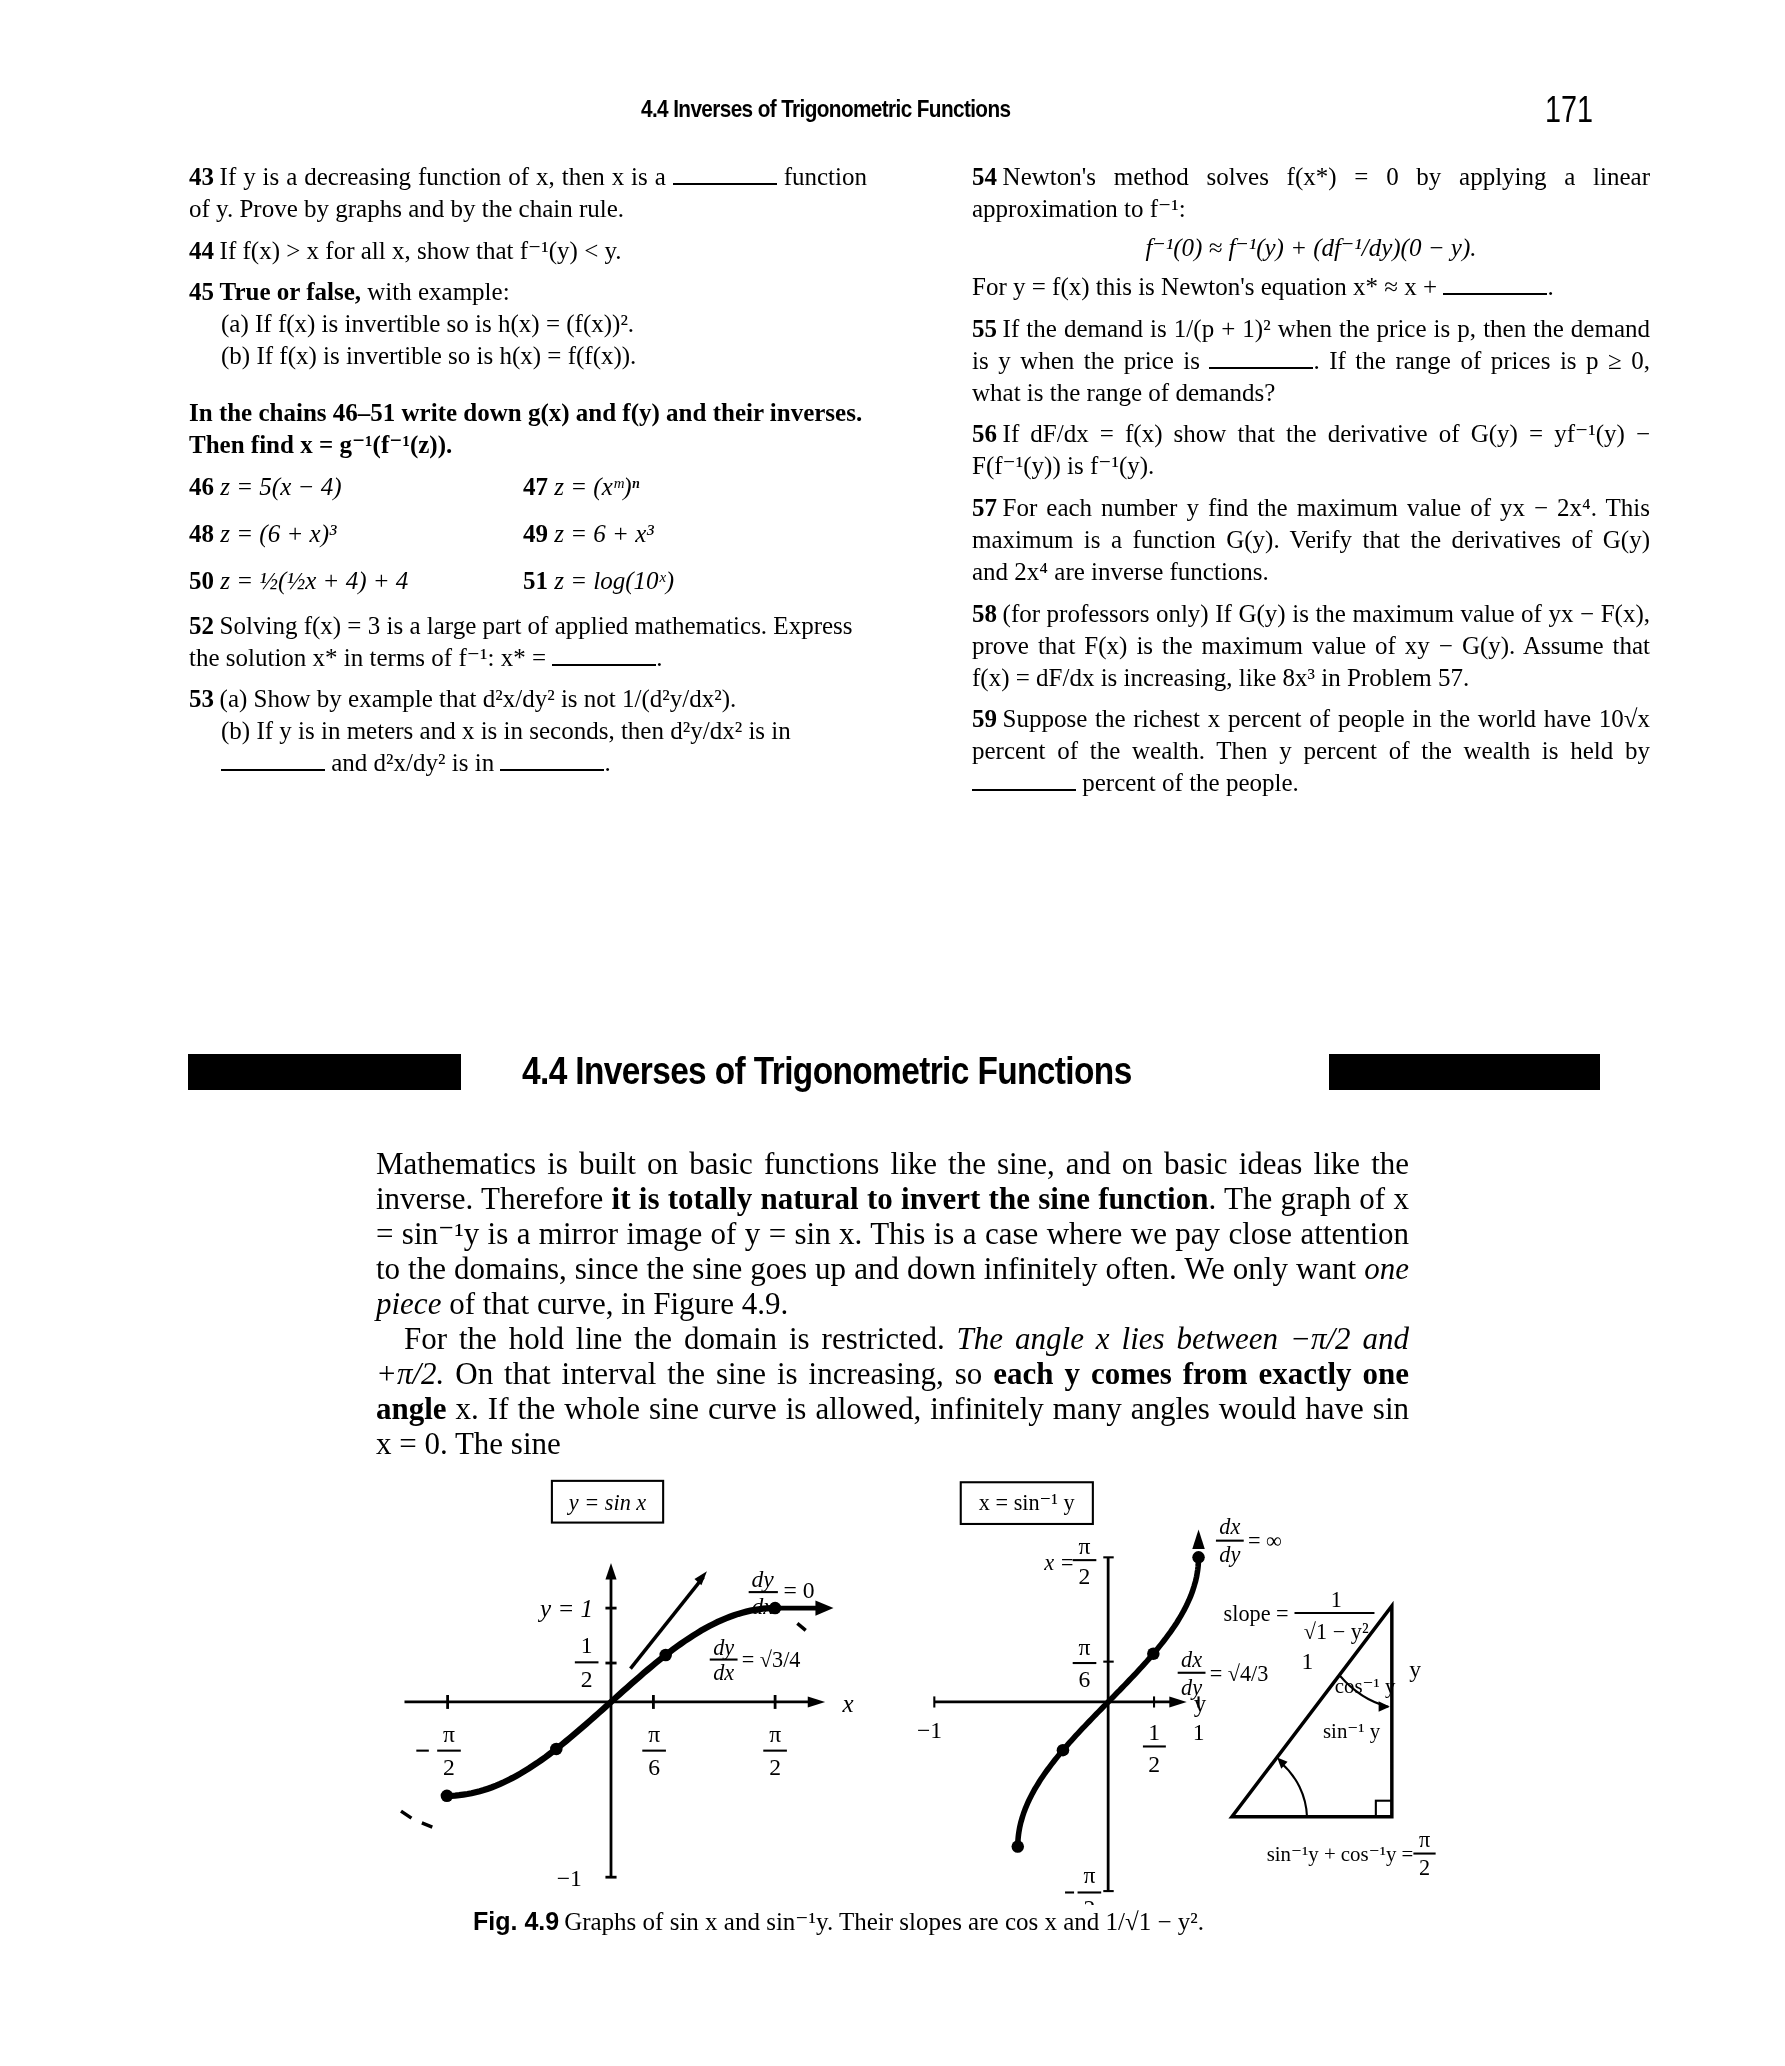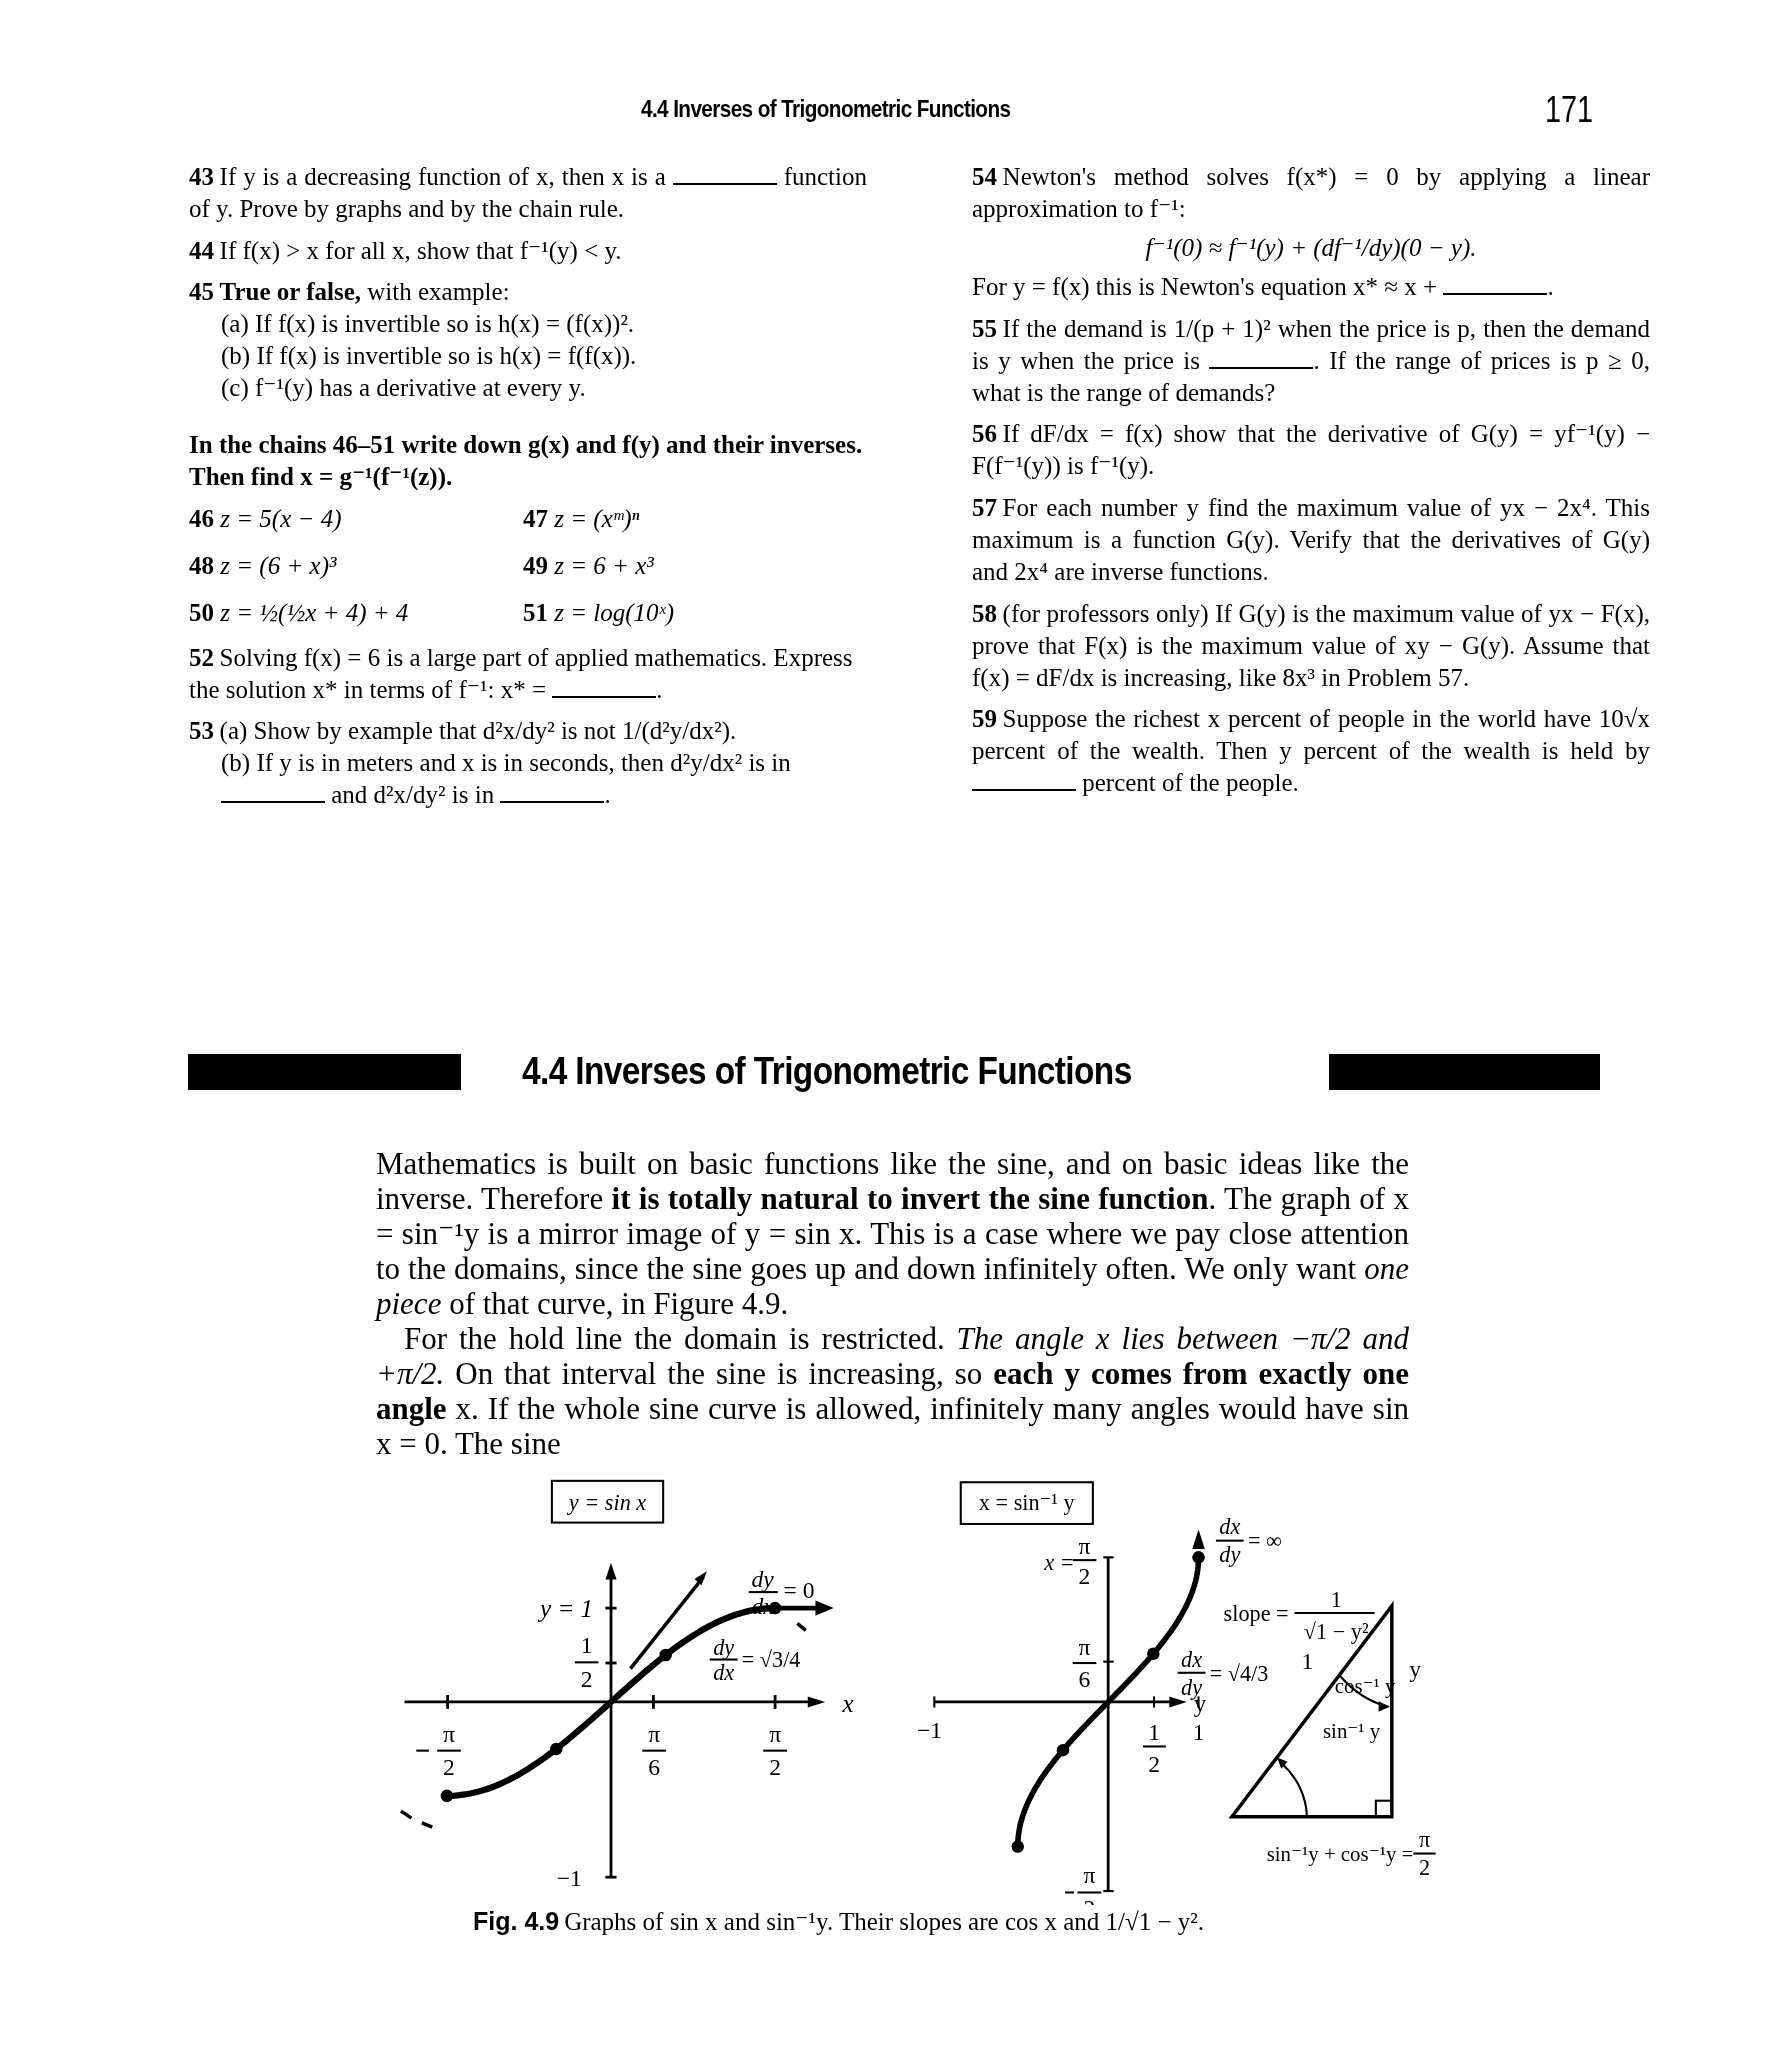--- a/index.html
+++ b/index.html
@@ -56,33 +56,32 @@
     <span class="blank"></span>
     <span>function of y. Prove by graphs and by the chain rule.</span>
   </div>
   <div class="ex">
     <span class="num">44</span><span>If f(x) &gt; x for all x, show that f⁻¹(y) &lt; y.</span>
   </div>
   <div class="ex">
     <span class="num">45</span><span class="bi">True or false,</span><span> with example:</span>
     <div class="sub">(a) If f(x) is invertible so is h(x) = (f(x))².</div>
     <div class="sub">(b) If f(x) is invertible so is h(x) = f(f(x)).</div>
-    <div class="sub">(c) f⁻¹(y) has a derivative at every y.</div>
   </div>
   <div class="ex bold" style="margin-top:25px;">In the chains 46–51 write down g(x) and f(y) and their inverses. Then find x = g⁻¹(f⁻¹(z)).</div>
   <div class="grid2">
     <div><span class="num bold">46</span> <span class="it">z = 5(x − 4)</span></div>
     <div><span class="num bold">47</span> <span class="it">z = (xᵐ)ⁿ</span></div>
     <div><span class="num bold">48</span> <span class="it">z = (6 + x)³</span></div>
     <div><span class="num bold">49</span> <span class="it">z = 6 + x³</span></div>
     <div><span class="num bold">50</span> <span class="it">z = ½(½x + 4) + 4</span></div>
     <div><span class="num bold">51</span> <span class="it">z = log(10ˣ)</span></div>
   </div>
   <div class="ex">
-    <span class="num">52</span><span>Solving f(x) = 6 is a large part of applied mathematics. Express the solution x* in terms of f⁻¹: x* =</span>
+    <span class="num">52</span><span>Solving f(x) = 3 is a large part of applied mathematics. Express the solution x* in terms of f⁻¹: x* =</span>
     <span class="blank"></span><span>.</span>
   </div>
   <div class="ex">
     <span class="num">53</span><span>(a) Show by example that d²x/dy² is not 1/(d²y/dx²).</span>
     <div class="sub"><span>(b) If y is in meters and x is in seconds, then d²y/dx² is in</span></div>
     <div class="sub">
       <span class="blank"></span>
       <span>and d²x/dy² is in</span>
       <span class="blank"></span>.
     </div>

